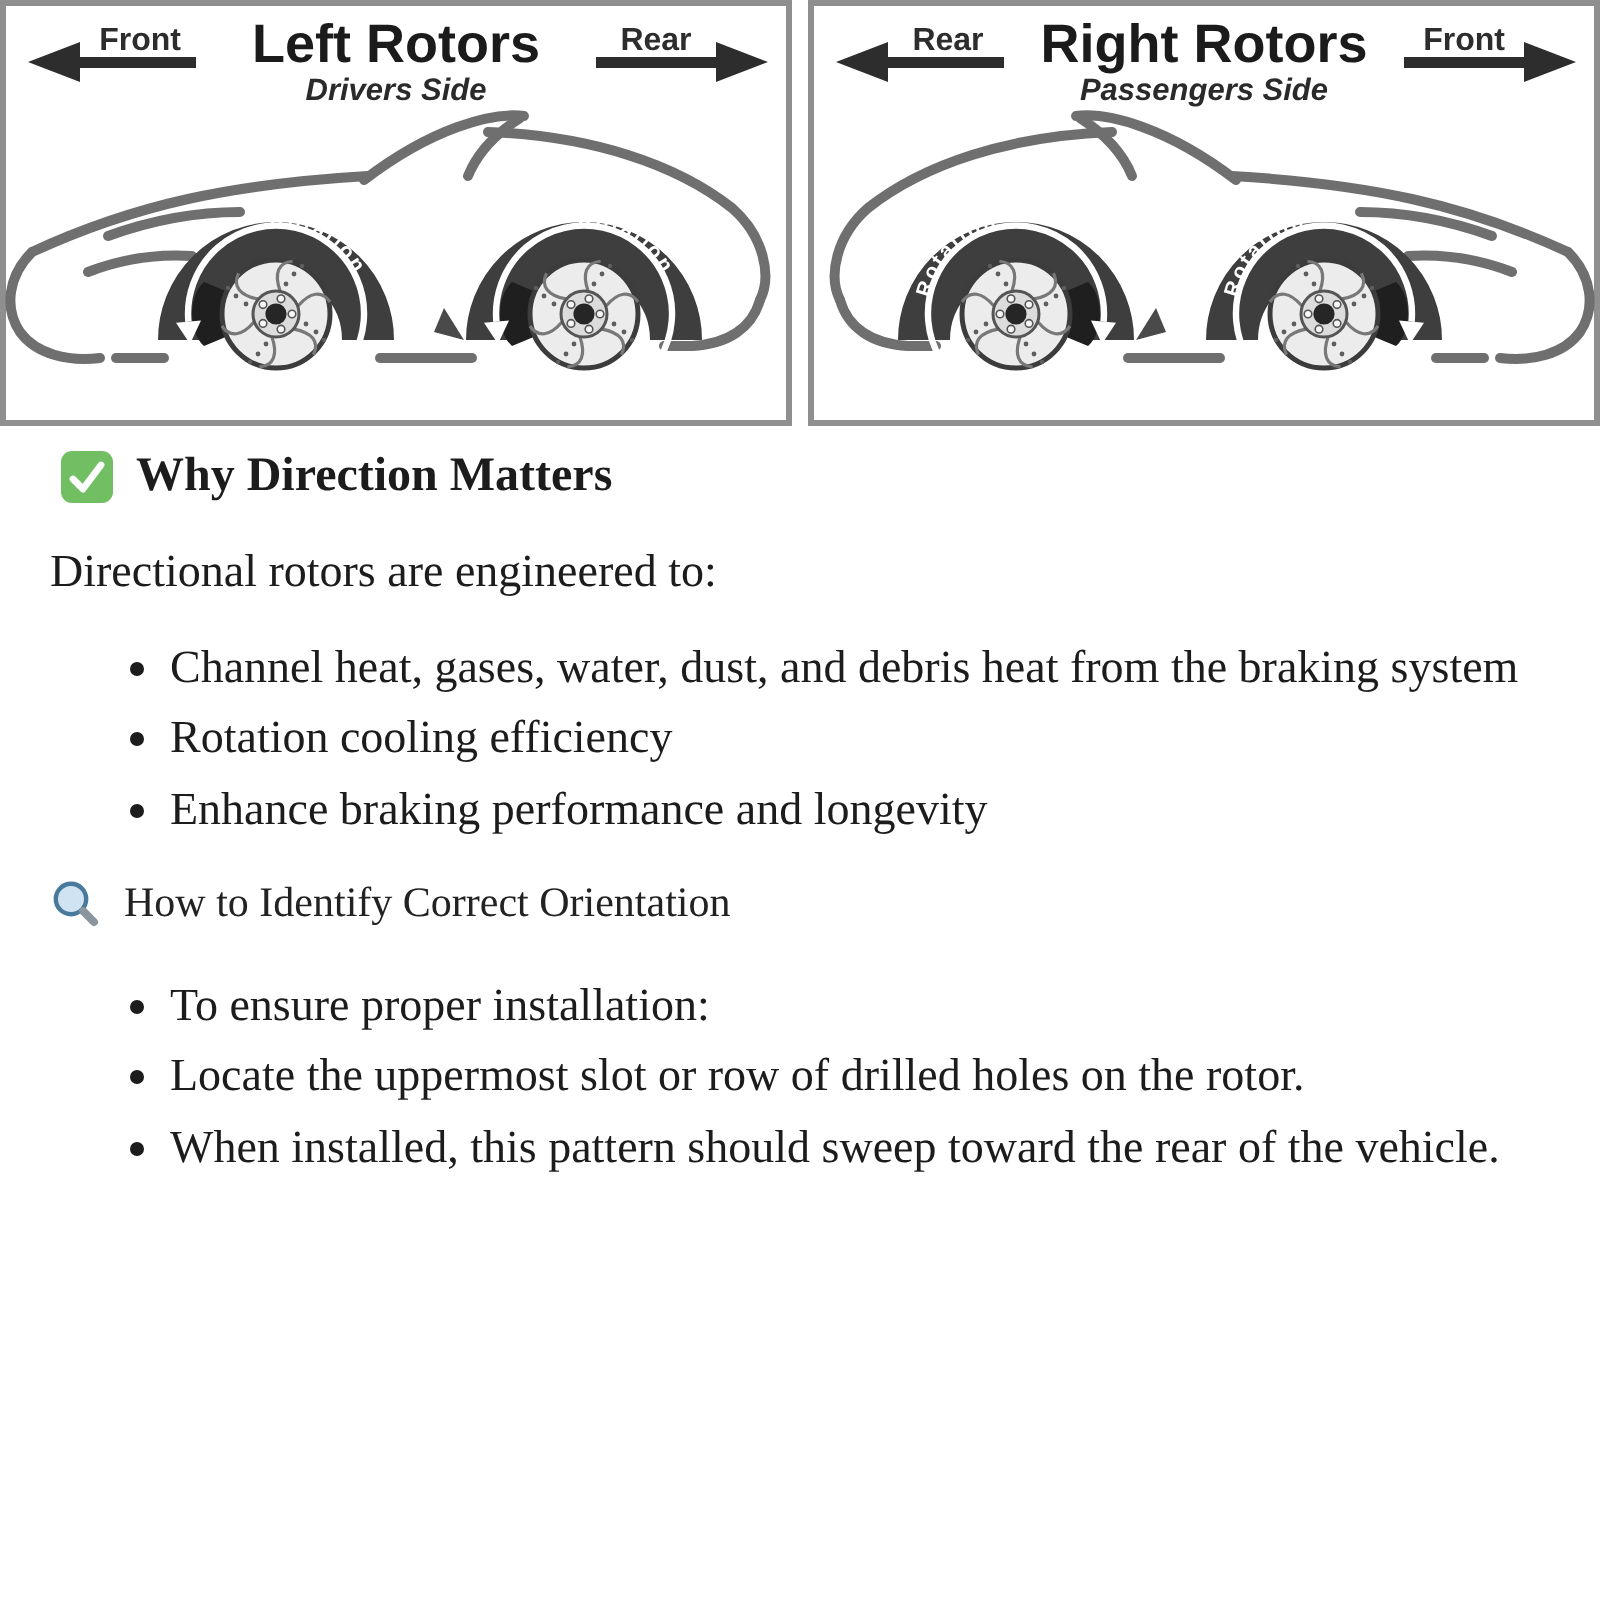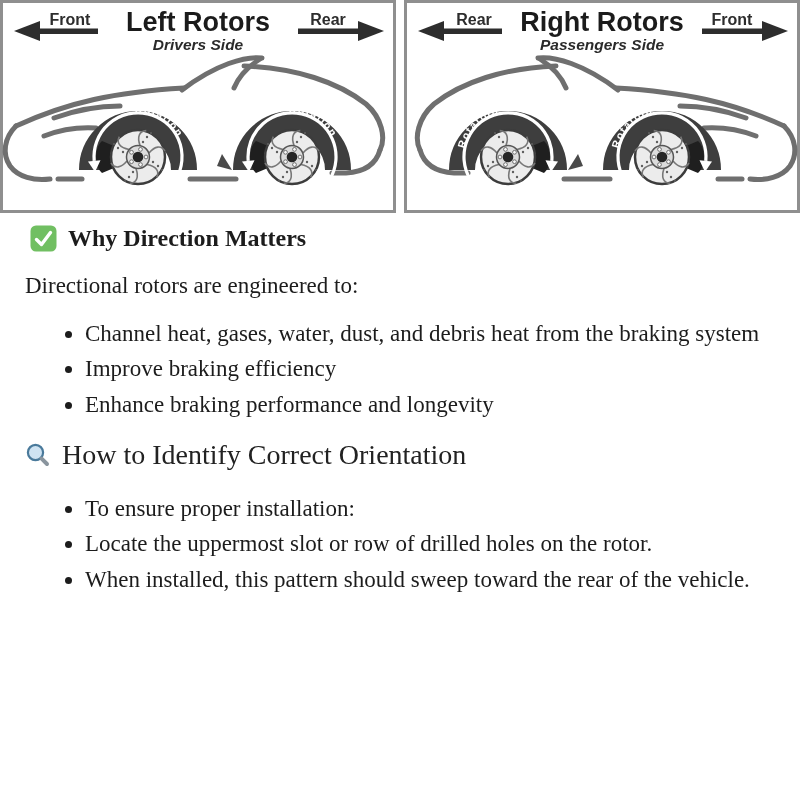--- a/index.html
+++ b/index.html
@@ -10,21 +10,21 @@
   .diagram-row{display:flex;gap:8px;width:800px;}
   .panel{width:396px;height:213px;background:#fff;}
   svg text{font-family:"Liberation Sans",sans-serif;}
 
   
   .content{padding:12px 0 0 25px;}
   .content p.intro{max-width:706px;margin:0 0 14px 0;font-size:23px;line-height:1.55;}
   .sec-head{display:flex;align-items:center;gap:11px;margin:0 0 16px 5px;}
   .sec-head .t1{font-size:24px;font-weight:bold;}
   .sec-head.h2x{margin:0 0 20px 0;}
-  .sec-head .t2{font-size:28px;font-weight:normal;color:#222;}
+  .sec-head .t2{font-size:21px;font-weight:normal;color:#222;}
   .lead{margin:0 0 12px 0;font-size:23px;line-height:1.55;font-family:Liberation Serif, serif;}
   ul.blist{margin:0 0 16px 34px;padding-left:26px;width:686px;font-size:23px;line-height:1.55;}
   ul.blist li{margin:0;}
   ul.blist2{margin-bottom:0;}
   .check-icon,.mag-icon{flex:0 0 auto;display:block;}
 </style>
 </head>
 <body>
 
 <div class="page">
@@ -168,21 +168,21 @@
         <rect x="0.5" y="0.5" width="26" height="26" rx="5.5" fill="#71bf62"></rect>
         <polyline points="6.5,14.5 11.5,19.5 20.5,7.5" fill="none" stroke="#ffffff" stroke-width="3.4" stroke-linecap="round" stroke-linejoin="round"></polyline>
       </svg>
       <span class="t1">Why Direction Matters</span>
     </div>
 
     <p class="lead">Directional rotors are engineered to:</p>
 
     <ul class="blist">
       <li>Channel heat, gases, water, dust, and debris heat from the braking system</li>
-      <li>Improve braking efficiency</li>
+      <li>Rotation cooling efficiency</li>
       <li>Enhance braking performance and longevity</li>
     </ul>
 
     <div class="sec-head h2x">
       <svg class="mag-icon" width="26" height="26" viewBox="0 0 26 26">
         <circle cx="10.5" cy="10.5" r="7.6" fill="#cfe3f2" stroke="#4a7a9b" stroke-width="2.2"></circle>
         <line x1="16.6" y1="16.6" x2="22" y2="22" stroke="#8a959e" stroke-width="4" stroke-linecap="round"></line>
       </svg>
       <span class="t2">How to Identify Correct Orientation</span>
     </div>

